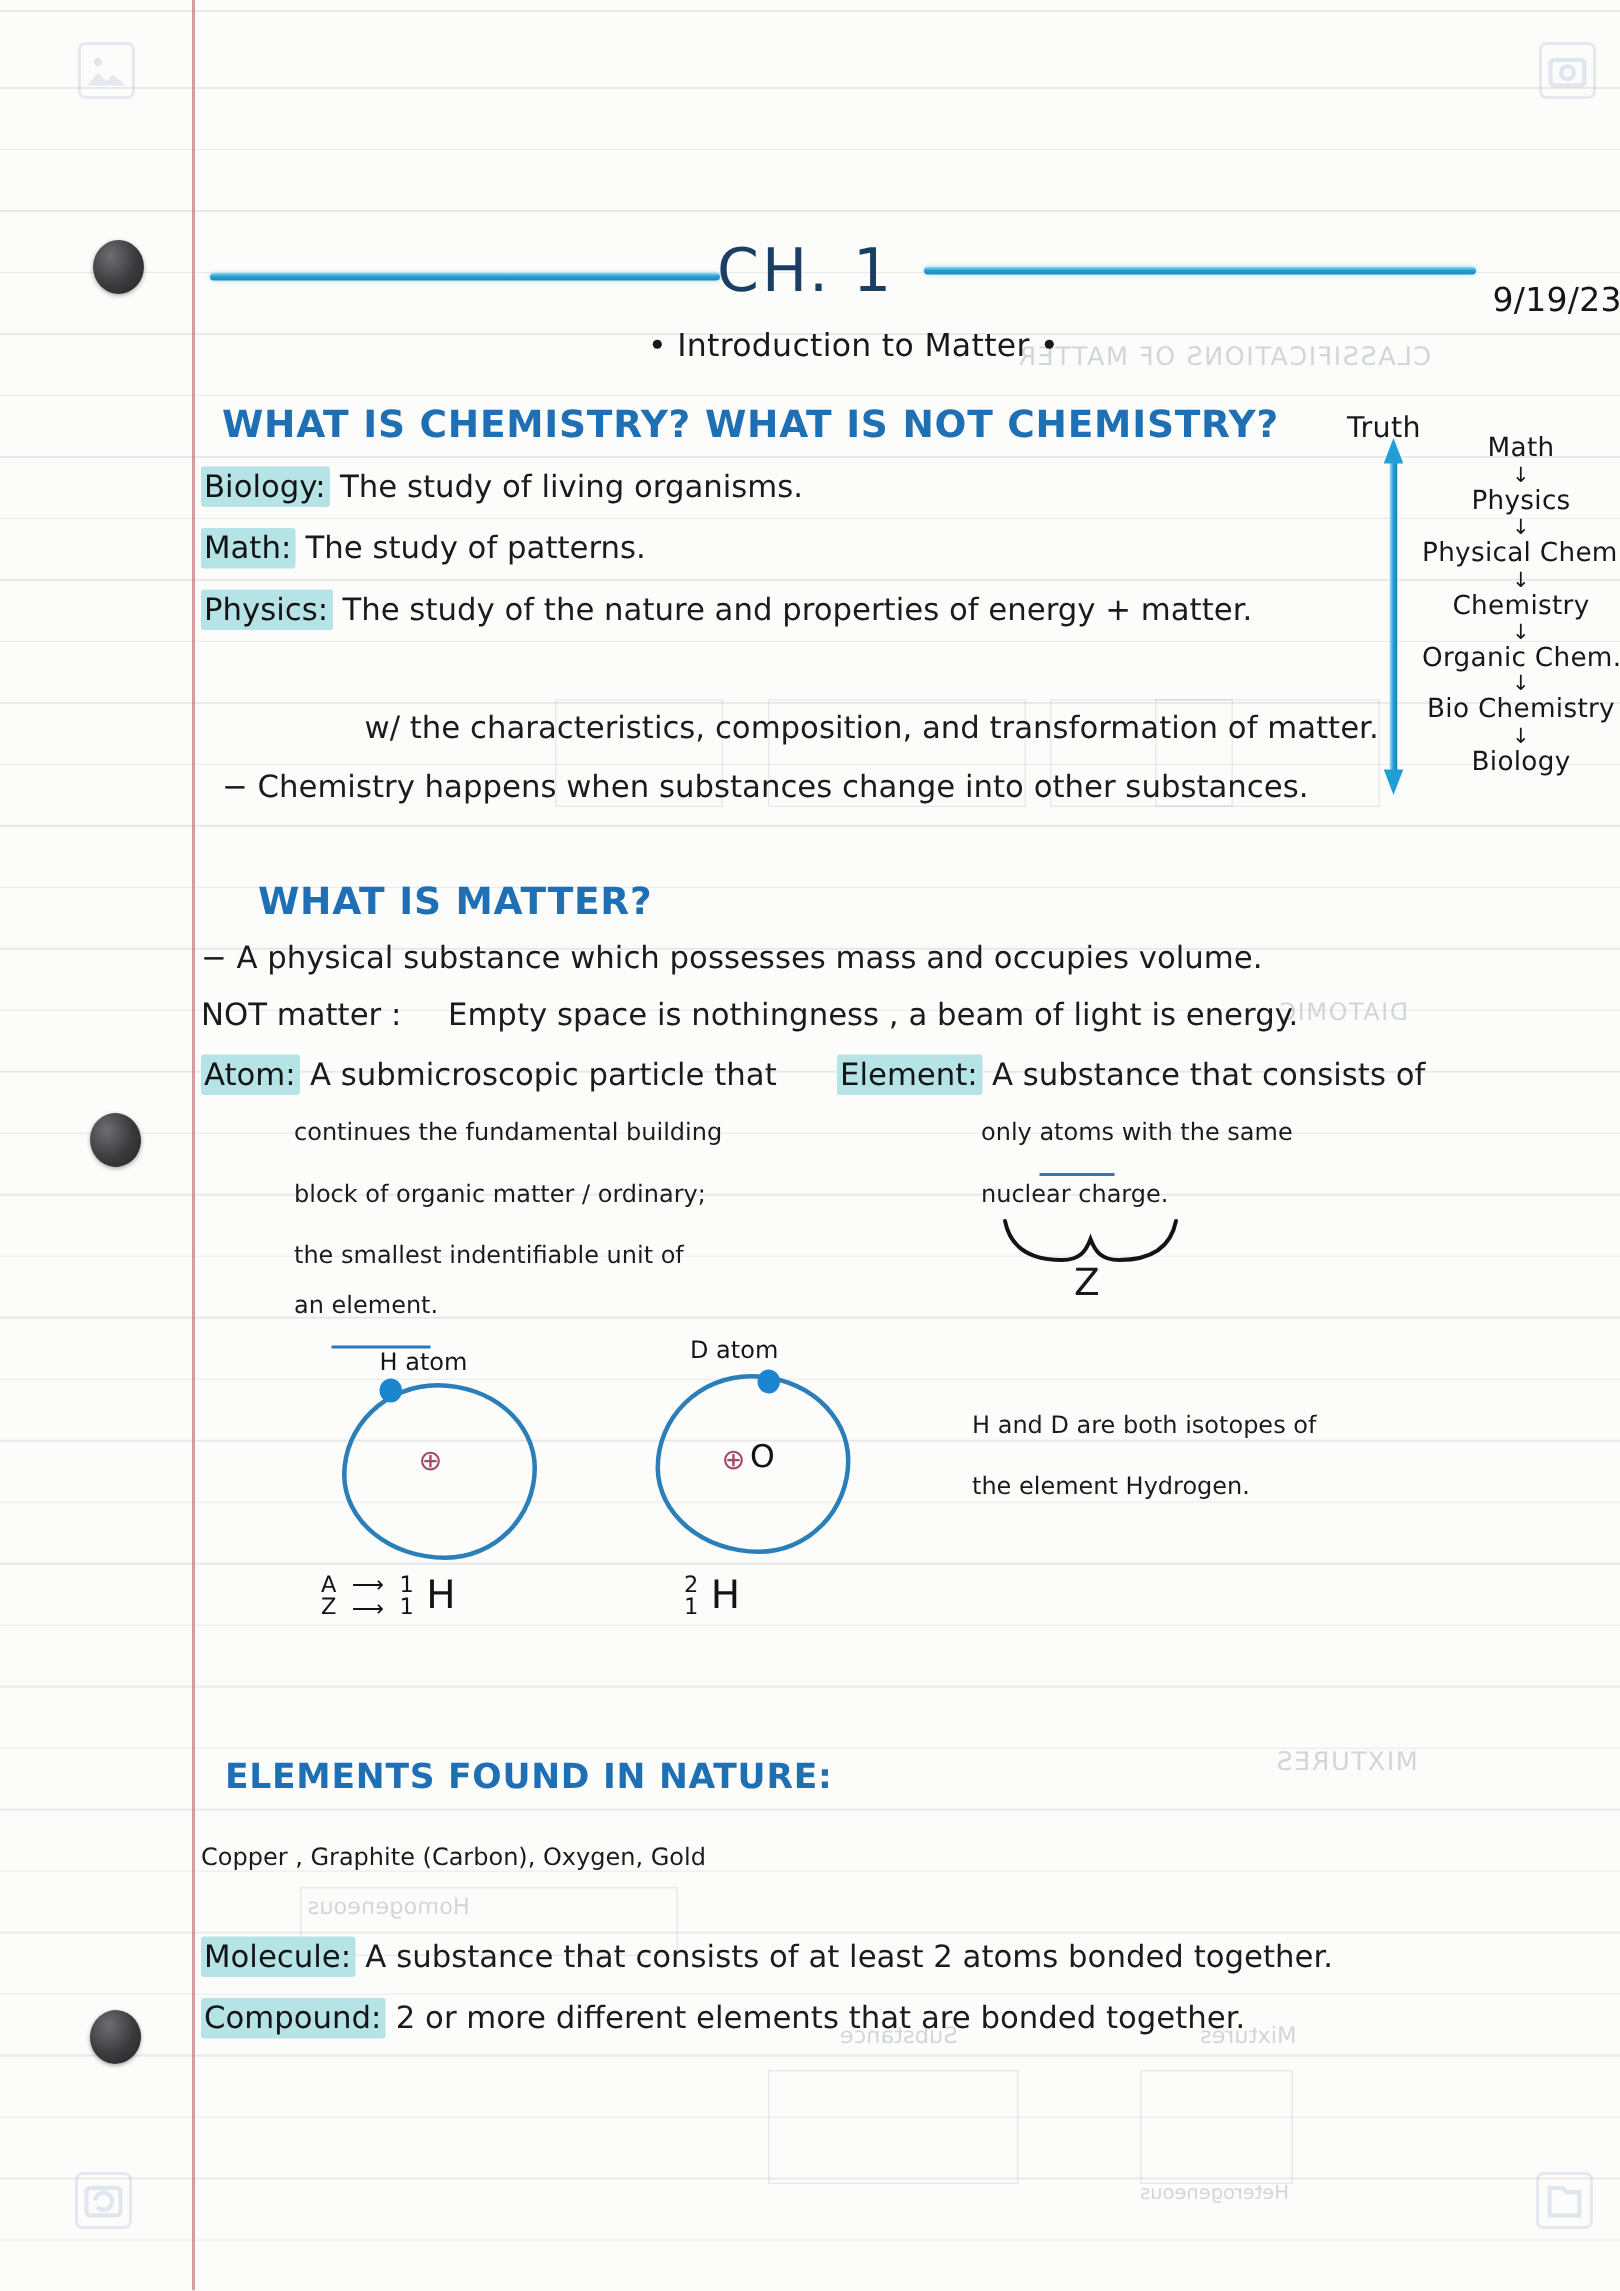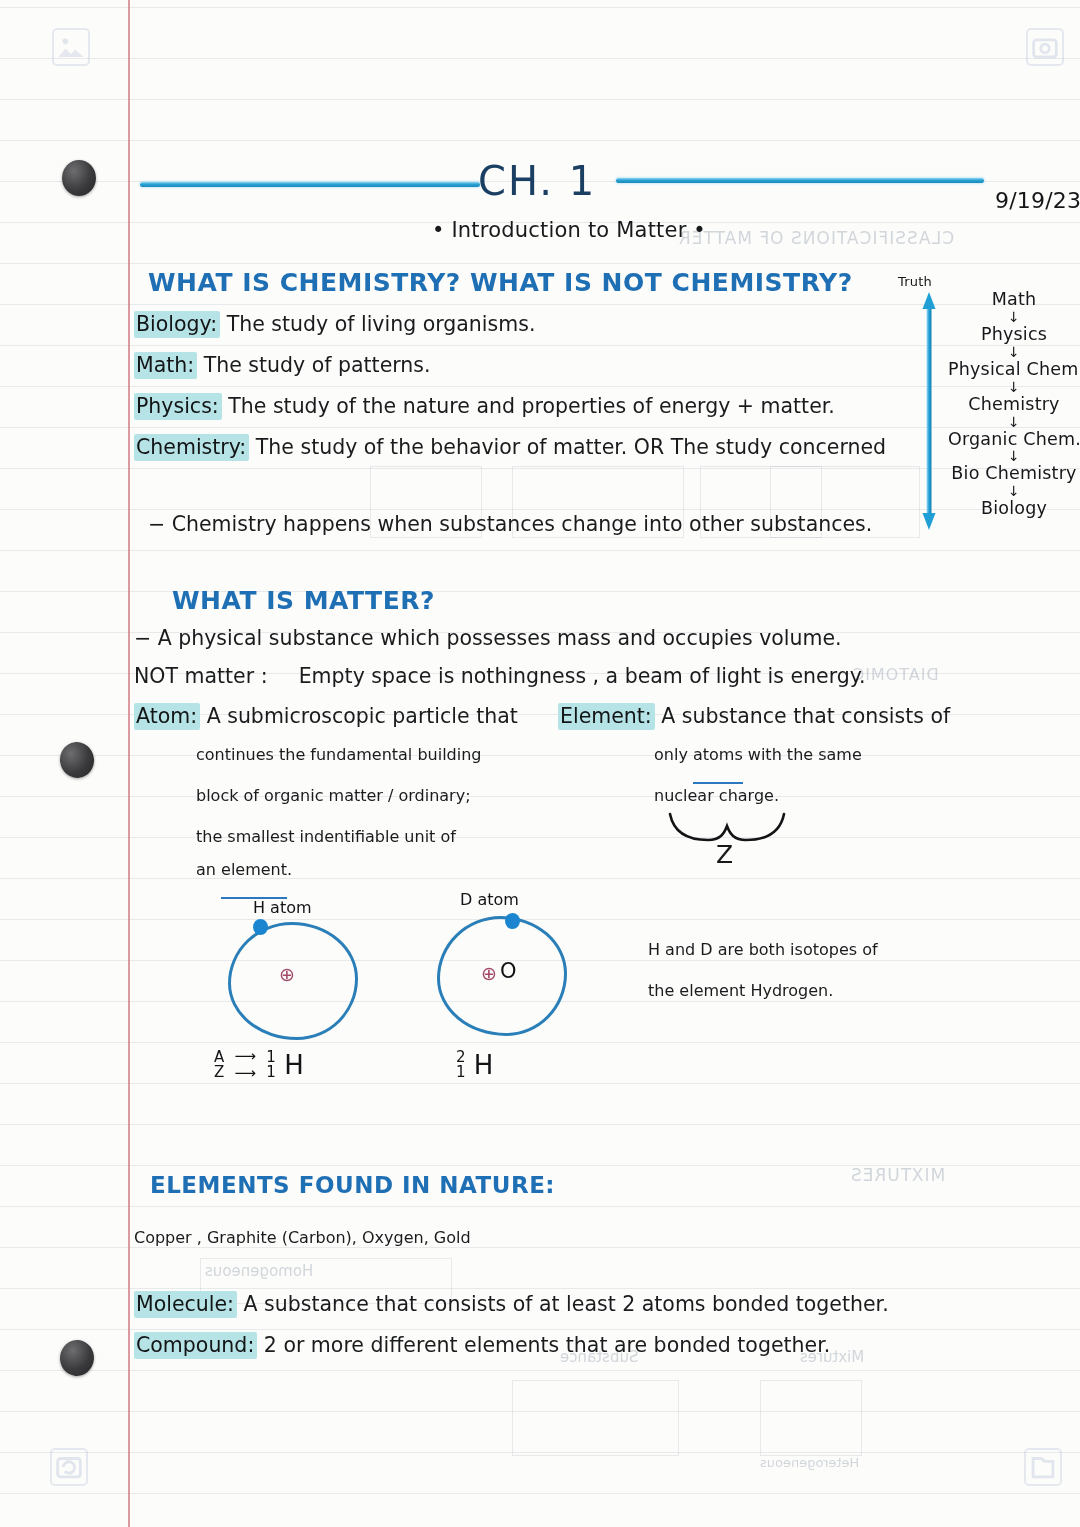--- a/index.html
+++ b/index.html
@@ -108,21 +108,21 @@
     background:#b6e4e6;
     padding:1px 3px 2px 2px;
     border-radius:2px;
     color:#131416;
   }
   .uline{
     border-bottom:2.5px solid #2b78c0;
     padding-bottom:18px;
   }
   
-  #truth-label{left:898px;top:274px;font-size:13px;}
+  #truth-label{left:898px;top:274px;font-size:19px;}
   #truth-arrow{position:absolute;left:922px;top:292px;width:14px;height:238px;}
   .chain{position:absolute;left:948px;top:290px;width:132px;text-align:center;}
   .chain .node{font-size:17.5px;color:#16171a;line-height:1.08;white-space:nowrap;}
   .chain .arr{font-size:14px;color:#16171a;line-height:1.0;margin:1px 0 1px 0;}
   
   .orbit{
     position:absolute;
     border:3px solid #2a7fb8;
     border-radius:49% 51% 47% 53% / 52% 48% 52% 48%;
   }
@@ -211,25 +211,22 @@
   <div class="abs line" style="left:134px;top:353px;">
     <span class="hl">Math:</span>
     <span>The study of patterns.</span>
   </div>
 
   <div class="abs line" style="left:134px;top:394px;">
     <span class="hl">Physics:</span>
     <span>The study of the nature and properties of energy + matter.</span>
   </div>
 
-  <div class="abs line" style="left:134px;top:435px;">
-    <span class="hl">Chemistry:</span>
-    <span>The study of the behavior of matter. OR The study concerned</span>
-  </div>
-
+
+  <div class="abs line" style="left:243px;top:473px;">w/ the characteristics, composition, and transformation of matter.</div>
 
   <div class="abs line" style="left:148px;top:512px;">− Chemistry happens when substances change into other substances.</div>
 
   <div class="abs hand" id="truth-label">Truth</div>
   <svg id="truth-arrow" viewBox="0 0 14 238" preserveAspectRatio="none">
     <defs>
       <linearGradient id="tg" x1="0" y1="0" x2="1" y2="0">
         <stop offset="0%" stop-color="#9fdcf4"></stop>
           <stop offset="50%" stop-color="#1f9fd6"></stop>
           <stop offset="100%" stop-color="#1683b4"></stop>

